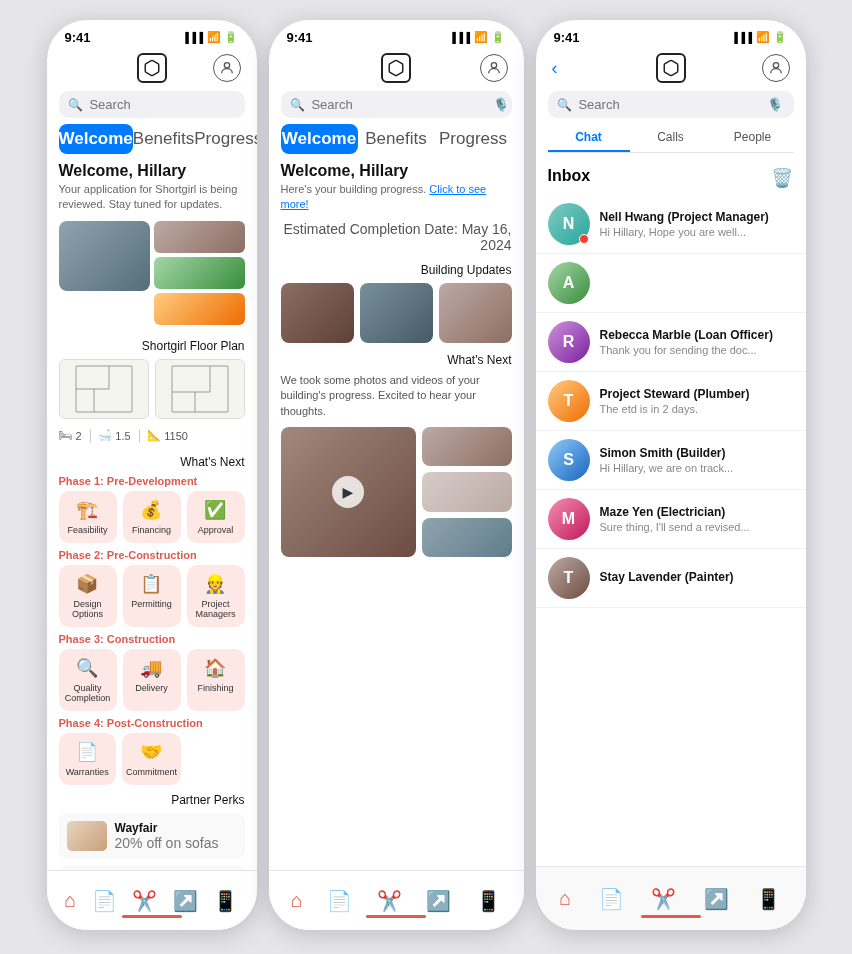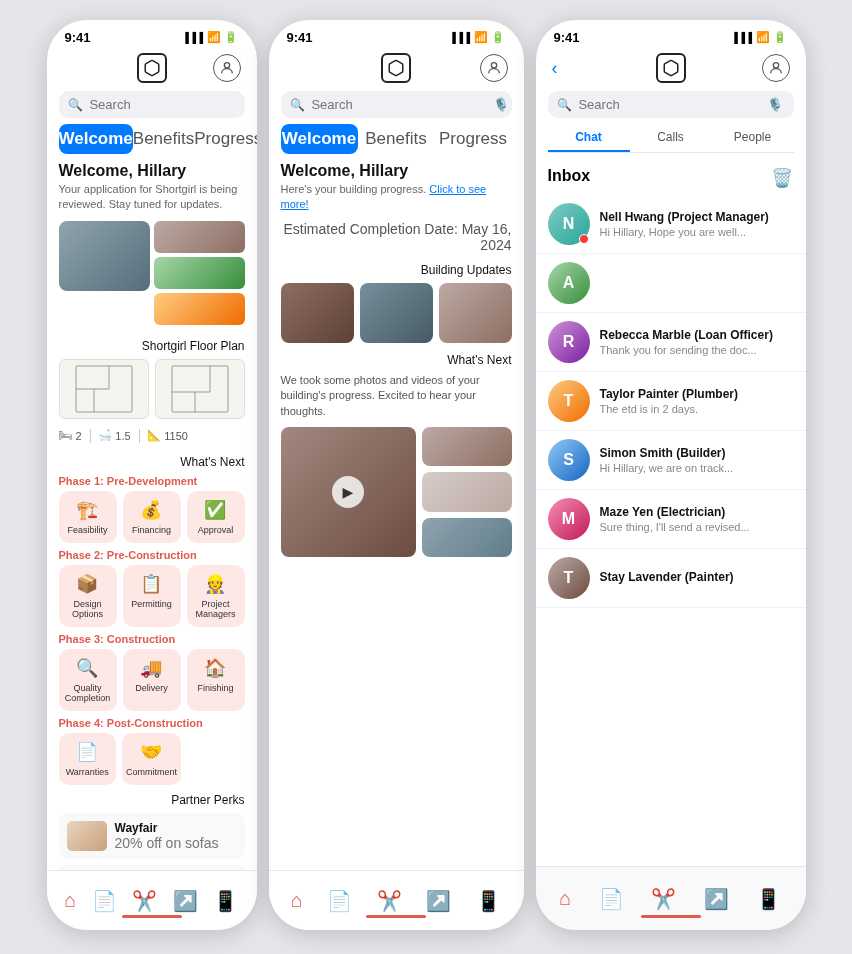--- a/index.html
+++ b/index.html
@@ -621,21 +621,21 @@
       <div class="msg-avatar av-rebecca">R</div>
       <div class="msg-content">
         <div class="msg-name">Rebecca Marble (Loan Officer)</div>
         <div class="msg-preview">Thank you for sending the doc...</div>
       </div>
     </div>
 
     <div class="message-item">
       <div class="msg-avatar av-taylor">T</div>
       <div class="msg-content">
-        <div class="msg-name">Taylor Painter (Plumber)</div>
+        <div class="msg-name">Project Steward (Plumber)</div>
         <div class="msg-preview">The etd is in 2 days.</div>
       </div>
     </div>
 
     <div class="message-item">
       <div class="msg-avatar av-simon">S</div>
       <div class="msg-content">
         <div class="msg-name">Simon Smith (Builder)</div>
         <div class="msg-preview">Hi Hillary, we are on track...</div>
       </div>

